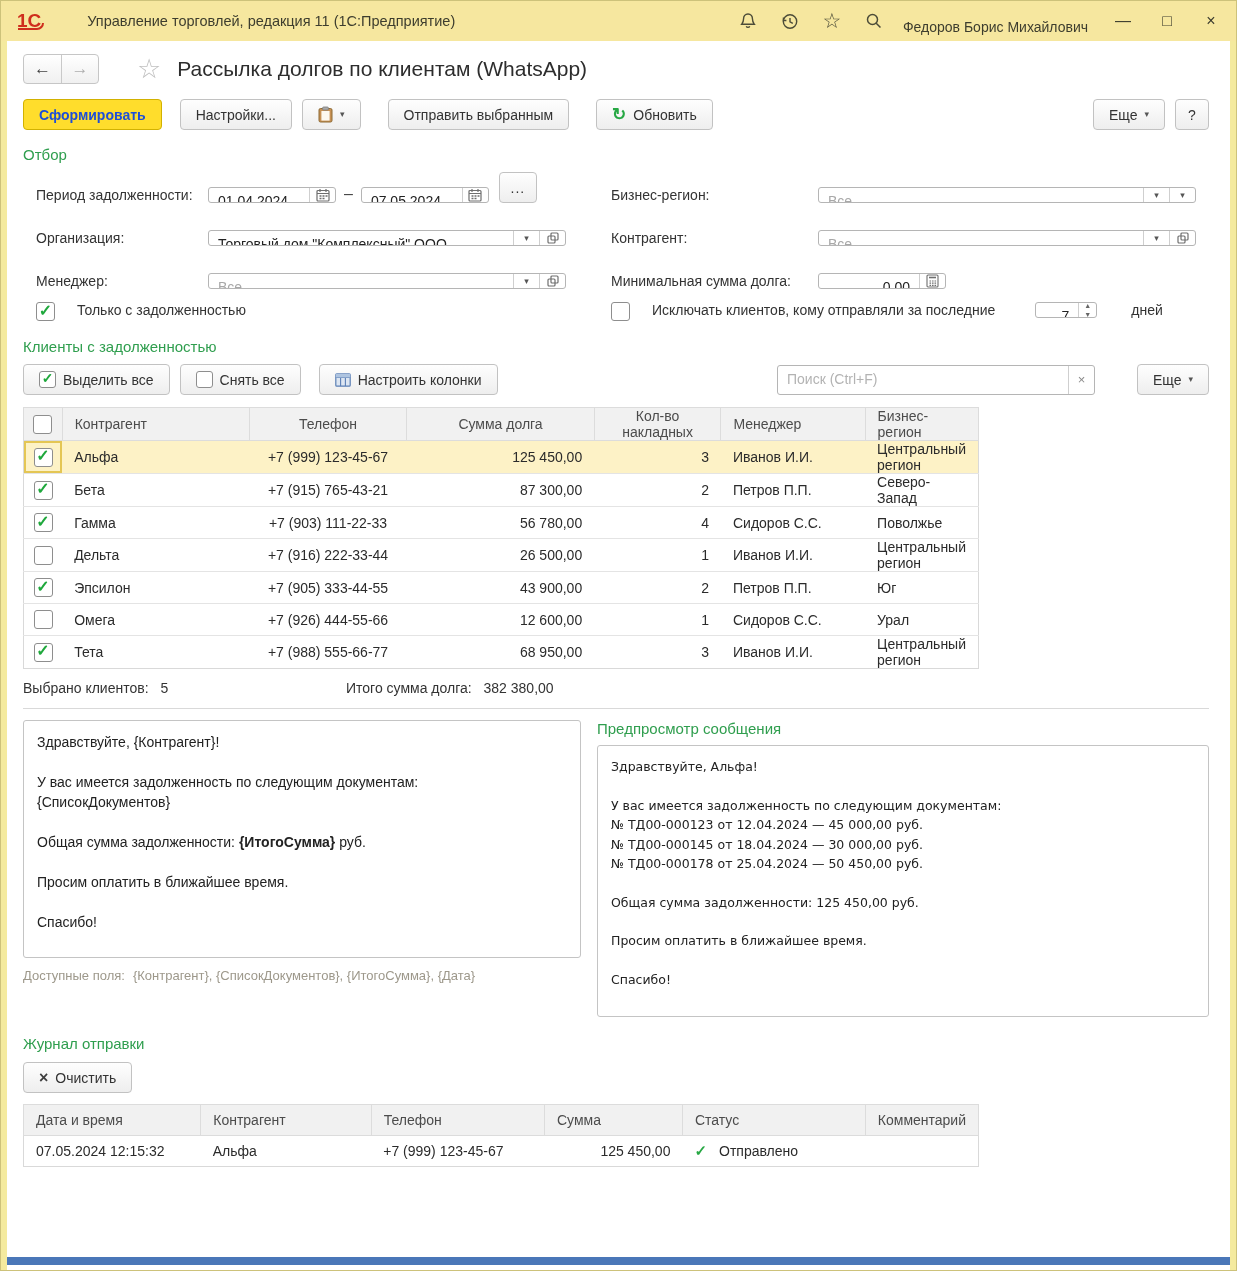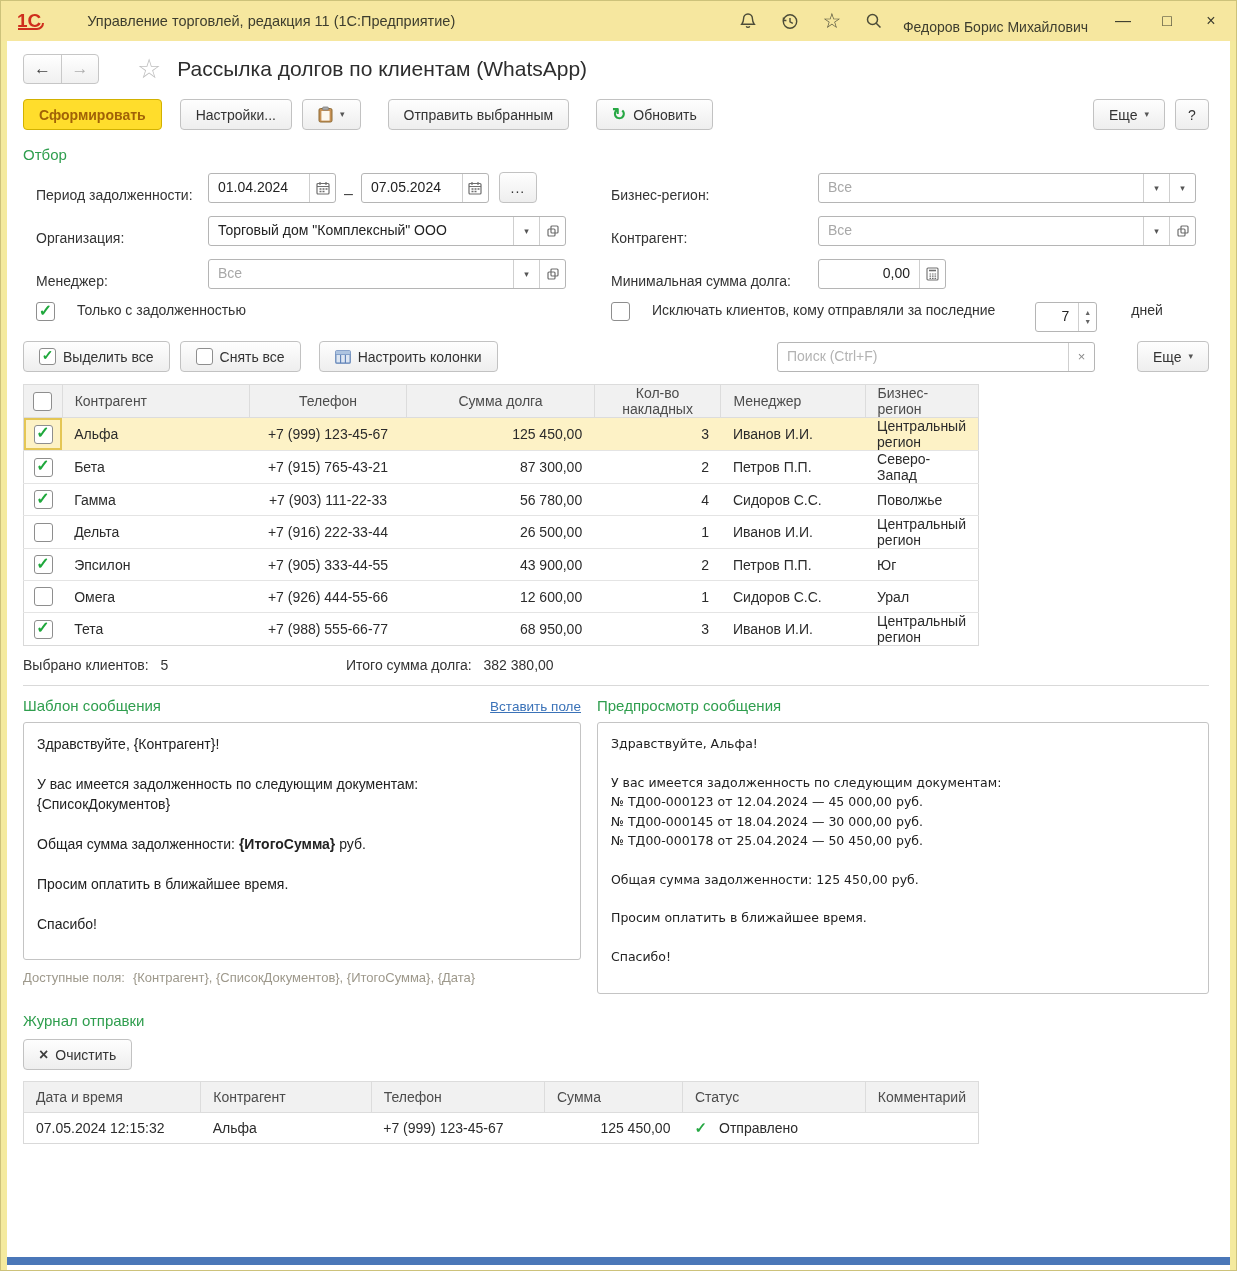--- a/index.html
+++ b/index.html
@@ -43,40 +43,40 @@
   .fav-star { font-size:27px; color:#c0c0c0; margin:0 16px 0 38px; line-height:1; }
   .page-title { font-size:21px; color:#2d2d2d; }
 
   
   .toolbar { display:flex; align-items:center; padding:9px 0 14px; }
   .btn {
     height:31px; display:inline-flex; align-items:center; gap:7px; padding:0 15px;
     background:linear-gradient(#fefefe,#eeeeee); border:1px solid #c2c2c2; border-radius:4px;
     font-size:14px; color:#333; cursor:default; white-space:nowrap;
   }
-  .btn-primary { background:#ffdd2c; border-color:#d2b100; font-weight:bold; color:#a16207; }
+  .btn-primary { background:#ffdd2c; border-color:#d2b100; font-weight:bold; color:#1d4ed8; }
   .caret { font-size:9px; color:#555; line-height:1; }
   .ml18 { margin-left:18px; } .ml10 { margin-left:10px; } .ml27 { margin-left:27px; }
   .spacer { flex:1; }
   .btn-help { width:34px; padding:0; justify-content:center; }
   .refresh-ic { color:#27a844; font-size:17px; font-weight:bold; line-height:1; }
 
   
   .sec-h { color:#2f9e4e; font-size:15px; }
 
   
   .filter { margin-top:2px; }
   .fgrid { display:flex; margin-top:10px; }
   .fcol-l { width:583px; flex:0 0 auto; }
   .fcol-r { flex:1; }
   .frow { display:flex; align-items:flex-end; height:30px; margin-bottom:13px; }
   .flabel { font-size:14px; color:#333; }
   .fcol-l .flabel { width:185px; padding-left:13px; }
   .fcol-r .flabel { width:212px; padding-left:5px; }
-  .field { display:flex; align-items:stretch; height:30px; border:1px solid #b5b5b5; border-radius:3px; background:#fff; }
+  .field { display:flex; align-items:stretch; height:16px; border:1px solid #b5b5b5; border-radius:3px; background:#fff; }
   .fval { padding:5px 9px 0; font-size:14px; color:#222; flex:1; white-space:nowrap; overflow:hidden; }
   .fval.ph { color:#a8a8a8; }
   .fval.num { text-align:right; }
   .fbtn { width:26px; flex:0 0 auto; border-left:1px solid #cfcfcf; display:flex; align-items:center; justify-content:center; color:#666; }
   .fbtn svg { display:block; }
   .dash { margin:0 8px; color:#444; }
   .btn-dots { width:38px; justify-content:center; padding:0; margin-left:10px; letter-spacing:1px; }
   .w-date { width:128px; } .w-org { width:358px; } .w-all { width:378px; } .w-sum { width:128px; } .w-days { width:62px; }
   .spin { width:18px; flex:0 0 auto; border-left:1px solid #cfcfcf; display:flex; flex-direction:column; align-items:center; justify-content:center; font-size:7px; color:#666; line-height:1.3; }
 
@@ -321,20 +321,21 @@
                 <span>▲</span>
                 <span>▼</span>
               </span>
             </span>
             <span style="margin-left:12px;">дней</span>
           </div>
         </div>
       </div>
     </div>
 
+    <div class="sec-h clients-h">Клиенты с задолженностью</div>
     <div class="listbar">
       <span class="btn">
         <span class="cbx sm on"></span>
         <span>Выделить все</span>
       </span>
       <span class="btn ml10">
         <span class="cbx sm"></span>
         <span>Снять все</span>
       </span>
       <span class="btn ml18">
@@ -451,24 +452,20 @@
       <span>
         <span>Итого сумма долга:</span>
         <span class="tv">382 380,00</span>
       </span>
     </div>
 
     <div class="divider"></div>
 
     <div class="bottomcols">
       <div class="bc-left">
-        <div class="tmpl-head">
-          <span class="sec-h">Шаблон сообщения</span>
-          <span class="link">Вставить поле</span>
-        </div>
         <div class="box tmpl-box"><span>Здравствуйте, {Контрагент}!
 
 У вас имеется задолженность по следующим документам:
 {СписокДокументов}
 
 Общая сумма задолженности: </span><b>{ИтогоСумма}</b><span> руб.
 
 Просим оплатить в ближайшее время.
 
 Спасибо!</span></div>

